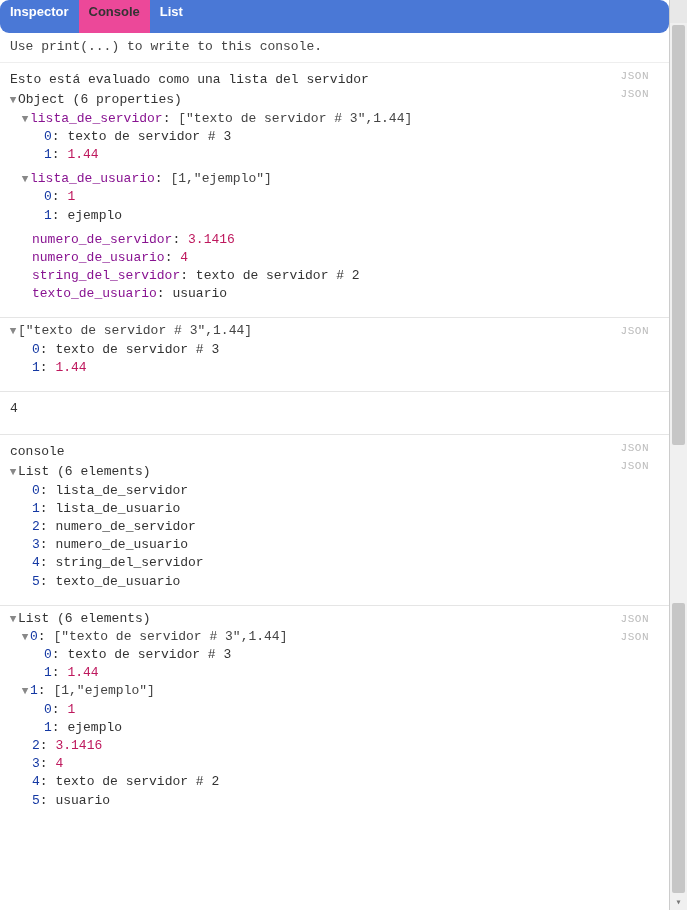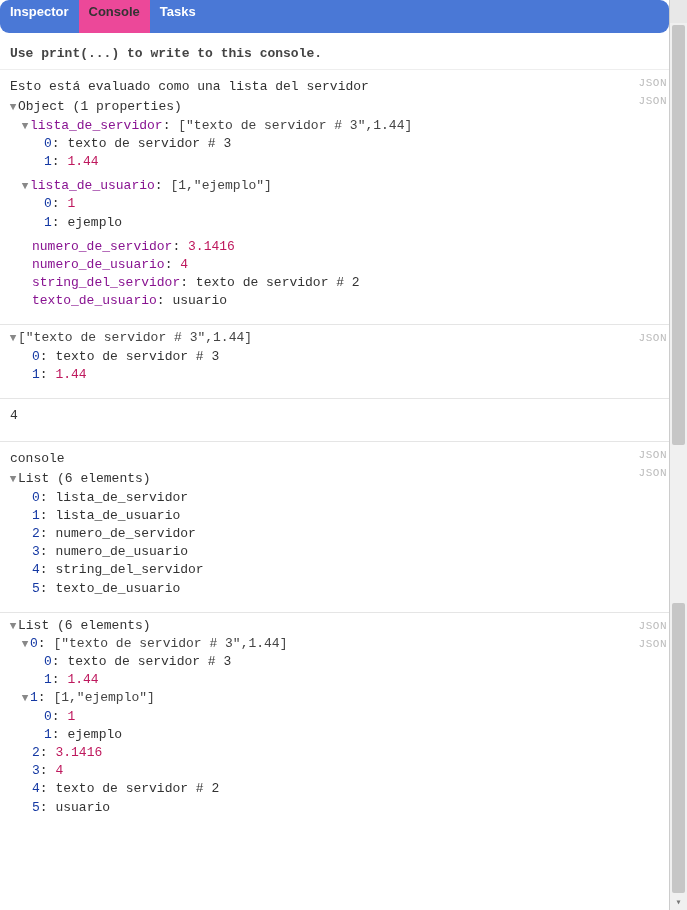--- a/index.html
+++ b/index.html
@@ -35,38 +35,37 @@
   .tab {
     padding:3px 10px 2px;
     color:#fff;
     cursor:pointer;
   }
   .tab.active {
     background:#ec4899;
     color:#333;
   }
   .hint {
-    padding:12px 10px 6px;
+    padding:5px 10px 6px;
     color:#444;
     border-bottom:1px solid #eee;
-    font-weight:bold;
   }
   .content {
     flex:1;
     overflow-y:scroll;
     background:#fff;
   }
   .block {
     padding:4px 8px 14px;
     position:relative;
   }
   .block + .block { border-top:1px solid #e5e5e5; }
   .json-badge {
     position:absolute;
-    right:2px;
+    right:20px;
     color:#bbb;
     font-size:11px;
     letter-spacing:0.5px;
     cursor:pointer;
   }
   .json-badge.b1 { top:6px; }
   .json-badge.b2 { top:24px; }
   .title-line { color:#333; padding:4px 2px 2px; }
   .row { display:flex; align-items:baseline; }
   .tri {
@@ -111,33 +110,33 @@
   .scroll-arrow.dn { bottom:0; }
   .content::-webkit-scrollbar{width:0;}
 </style>
 </head>
 <body>
 
 <div class="root">
   <div class="tab-bar">
     <div class="tab">Inspector</div>
     <div class="tab active">Console</div>
-    <div class="tab">Tasks</div>
+    <div class="tab">List</div>
   </div>
   <div class="hint">Use print(...) to write to this console.</div>
 
   <div class="content">
 
     <div class="block">
       <div class="json-badge b1">JSON</div>
       <div class="json-badge b2">JSON</div>
       <div class="title-line">Esto está evaluado como una lista del servidor</div>
       <div class="row prop-row">
         <span class="tri">▼</span>
-        <span class="val-str">Object (1 properties)</span>
+        <span class="val-str">Object (6 properties)</span>
       </div>
 
       <div class="row prop-row ind1">
         <span class="tri">▼</span>
         <span class="key">lista_de_servidor</span><span class="colon">: </span>
         <span class="bracket-line">["texto de servidor # 3",1.44]</span>
       </div>
       <div class="row prop-row ind3"><span class="idx">0</span><span class="colon">: </span><span class="val-str">texto de servidor # 3</span></div>
       <div class="row prop-row ind3"><span class="idx">1</span><span class="colon">: </span><span class="val-num">1.44</span></div>
 

